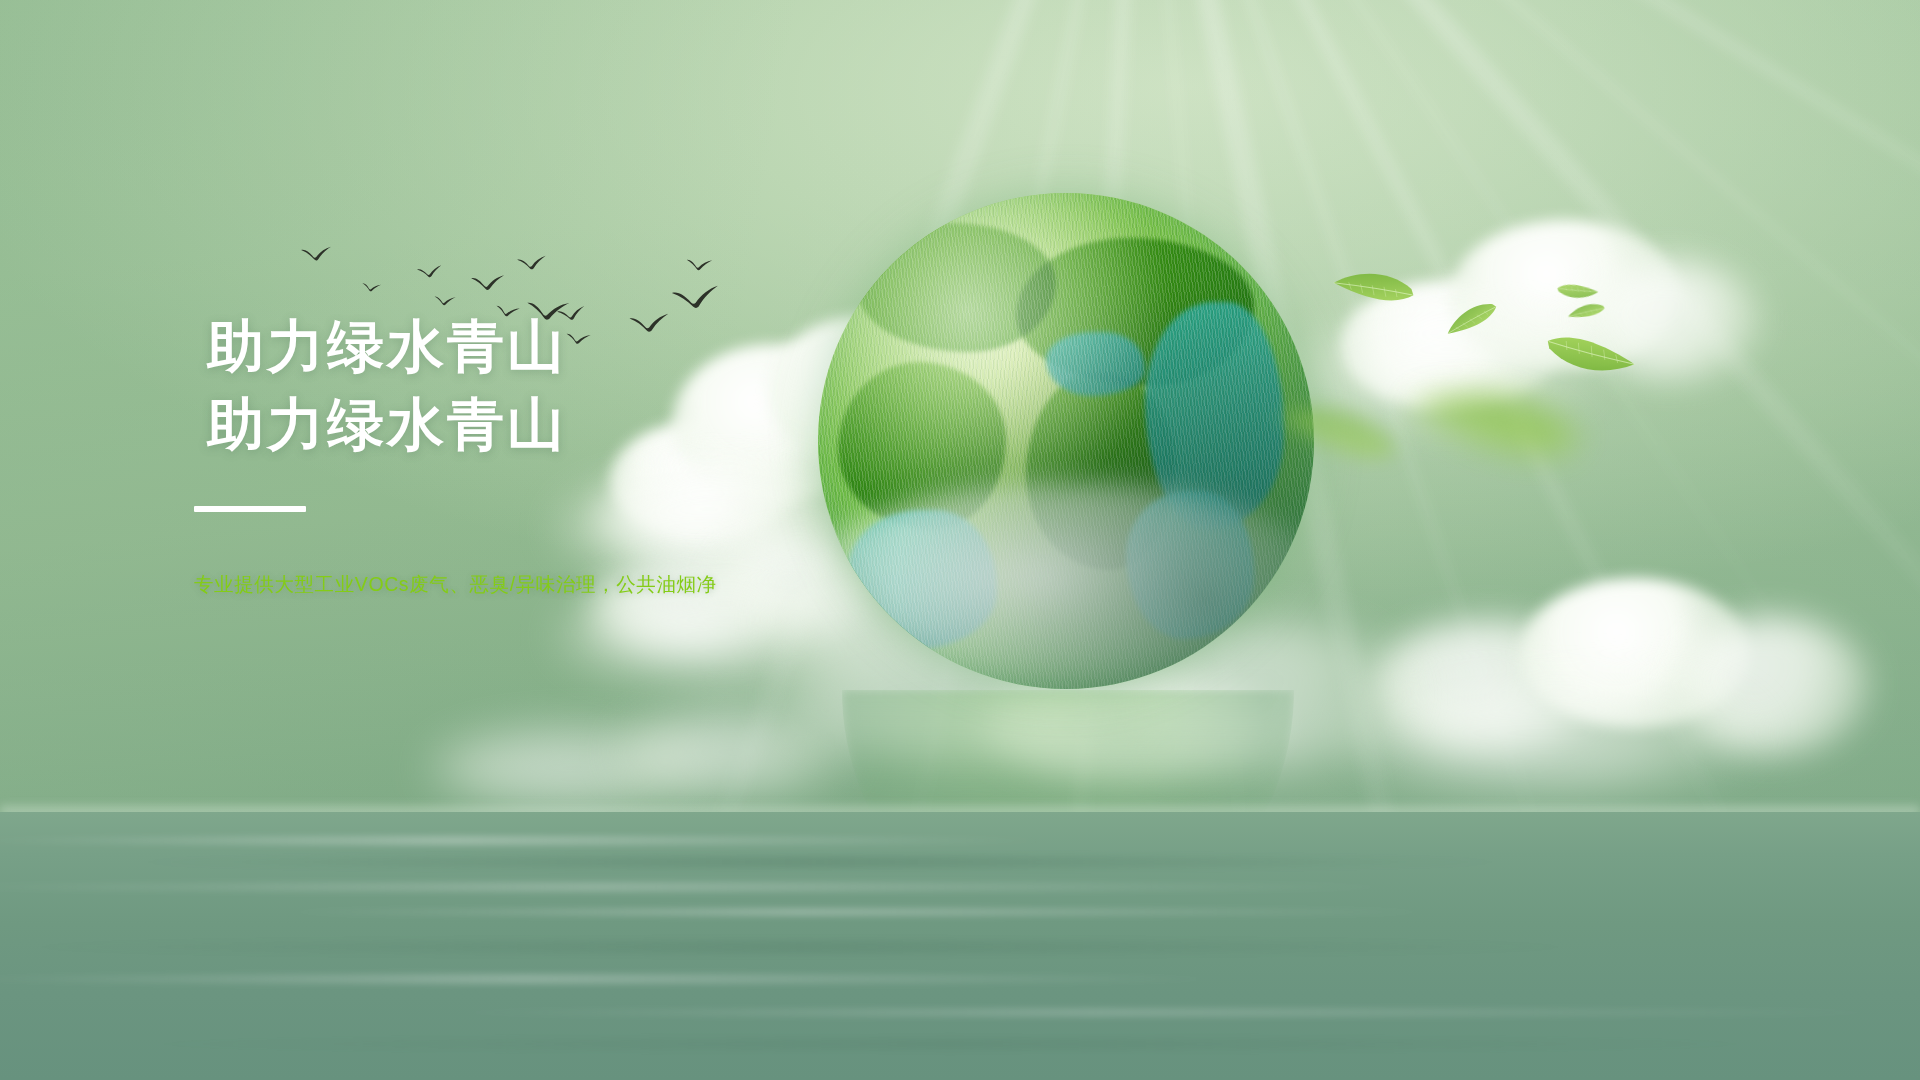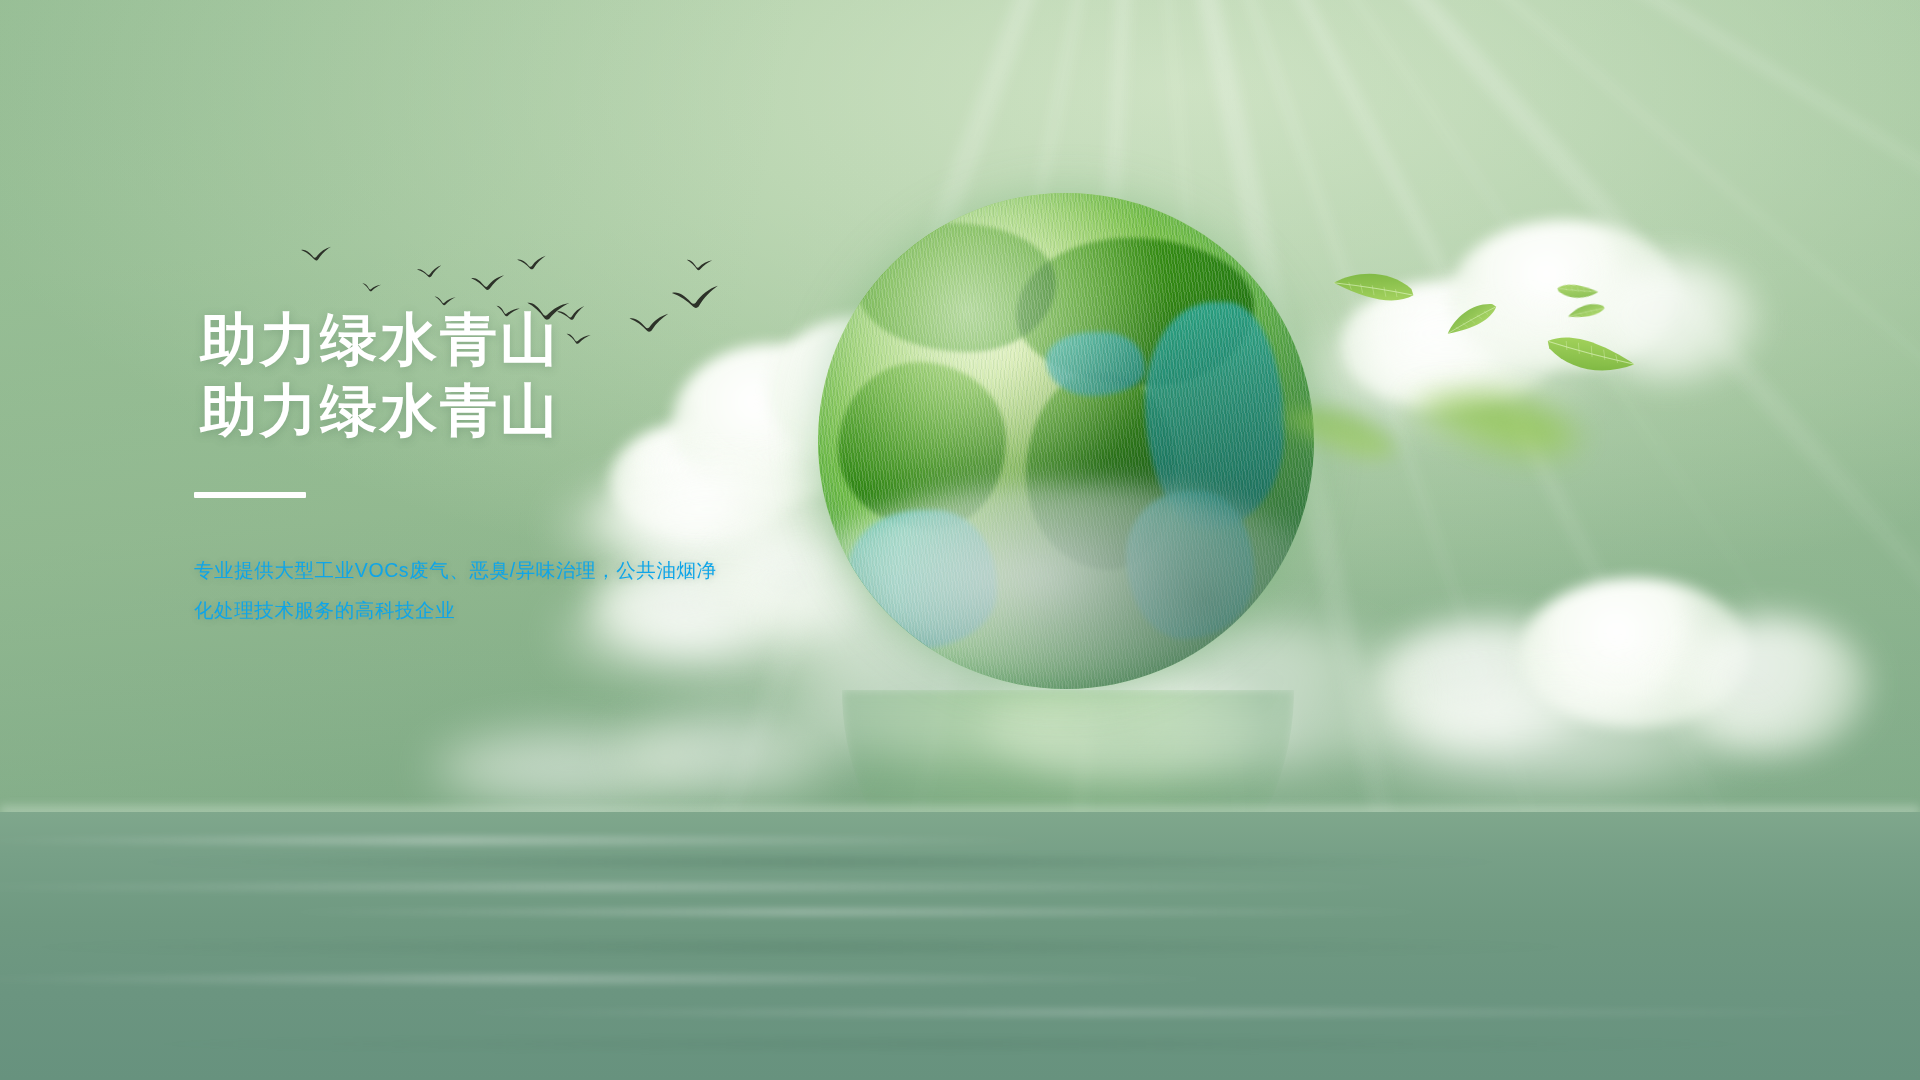--- a/index.html
+++ b/index.html
@@ -76,23 +76,23 @@
   .bird{position:absolute;}
   .bird svg{display:block;}
 
   
   .leaf{position:absolute;}
   .leaf svg{display:block;}
 
   
   .copy{position:absolute;left:192px;top:300px;width:700px;z-index:30;}
   .headline{color:#ffffff;font-size:57px;line-height:63px;font-weight:bold;
-            letter-spacing:3px;text-shadow:0 2px 10px rgba(70,110,80,.30);margin:8px;}
+            letter-spacing:3px;text-shadow:0 2px 10px rgba(70,110,80,.30);margin:15px;}
   .divider{width:112px;height:6px;background:#ffffff;margin:50px 0 0 2px;border-radius:1px;}
-  .subcopy{margin:52px 0 0 2px;color:#0ea5e9;font-size:19.5px;line-height:40px;
+  .subcopy{margin:52px 0 0 2px;color:#84cc16;font-size:19.5px;line-height:40px;
            letter-spacing:.6px;text-shadow:0 1px 6px rgba(70,110,80,.28);max-width:540px;}
   .subcopy div{white-space:nowrap;}
 </style>
 </head>
 <body>
 
 <div id="stage">
 
   <div class="sky"></div>
   <div class="sky-tint"></div>
@@ -342,17 +342,16 @@
     <div class="ripple" style="left:420px;top:196px;width:1500px;height:9px;opacity:.3;"></div>
     <div class="ripple dark" style="left:100px;top:226px;width:1700px;height:12px;opacity:.3;"></div>
   </div>
 
   <div class="copy">
     <div class="headline">助力绿水青山</div>
     <div class="headline">助力绿水青山</div>
     <div class="divider"></div>
     <div class="subcopy">
       <div>专业提供大型工业VOCs废气、恶臭/异味治理，公共油烟净</div>
-      <div>化处理技术服务的高科技企业</div>
     </div>
   </div>
 
 </div>
 
 </body></html>

